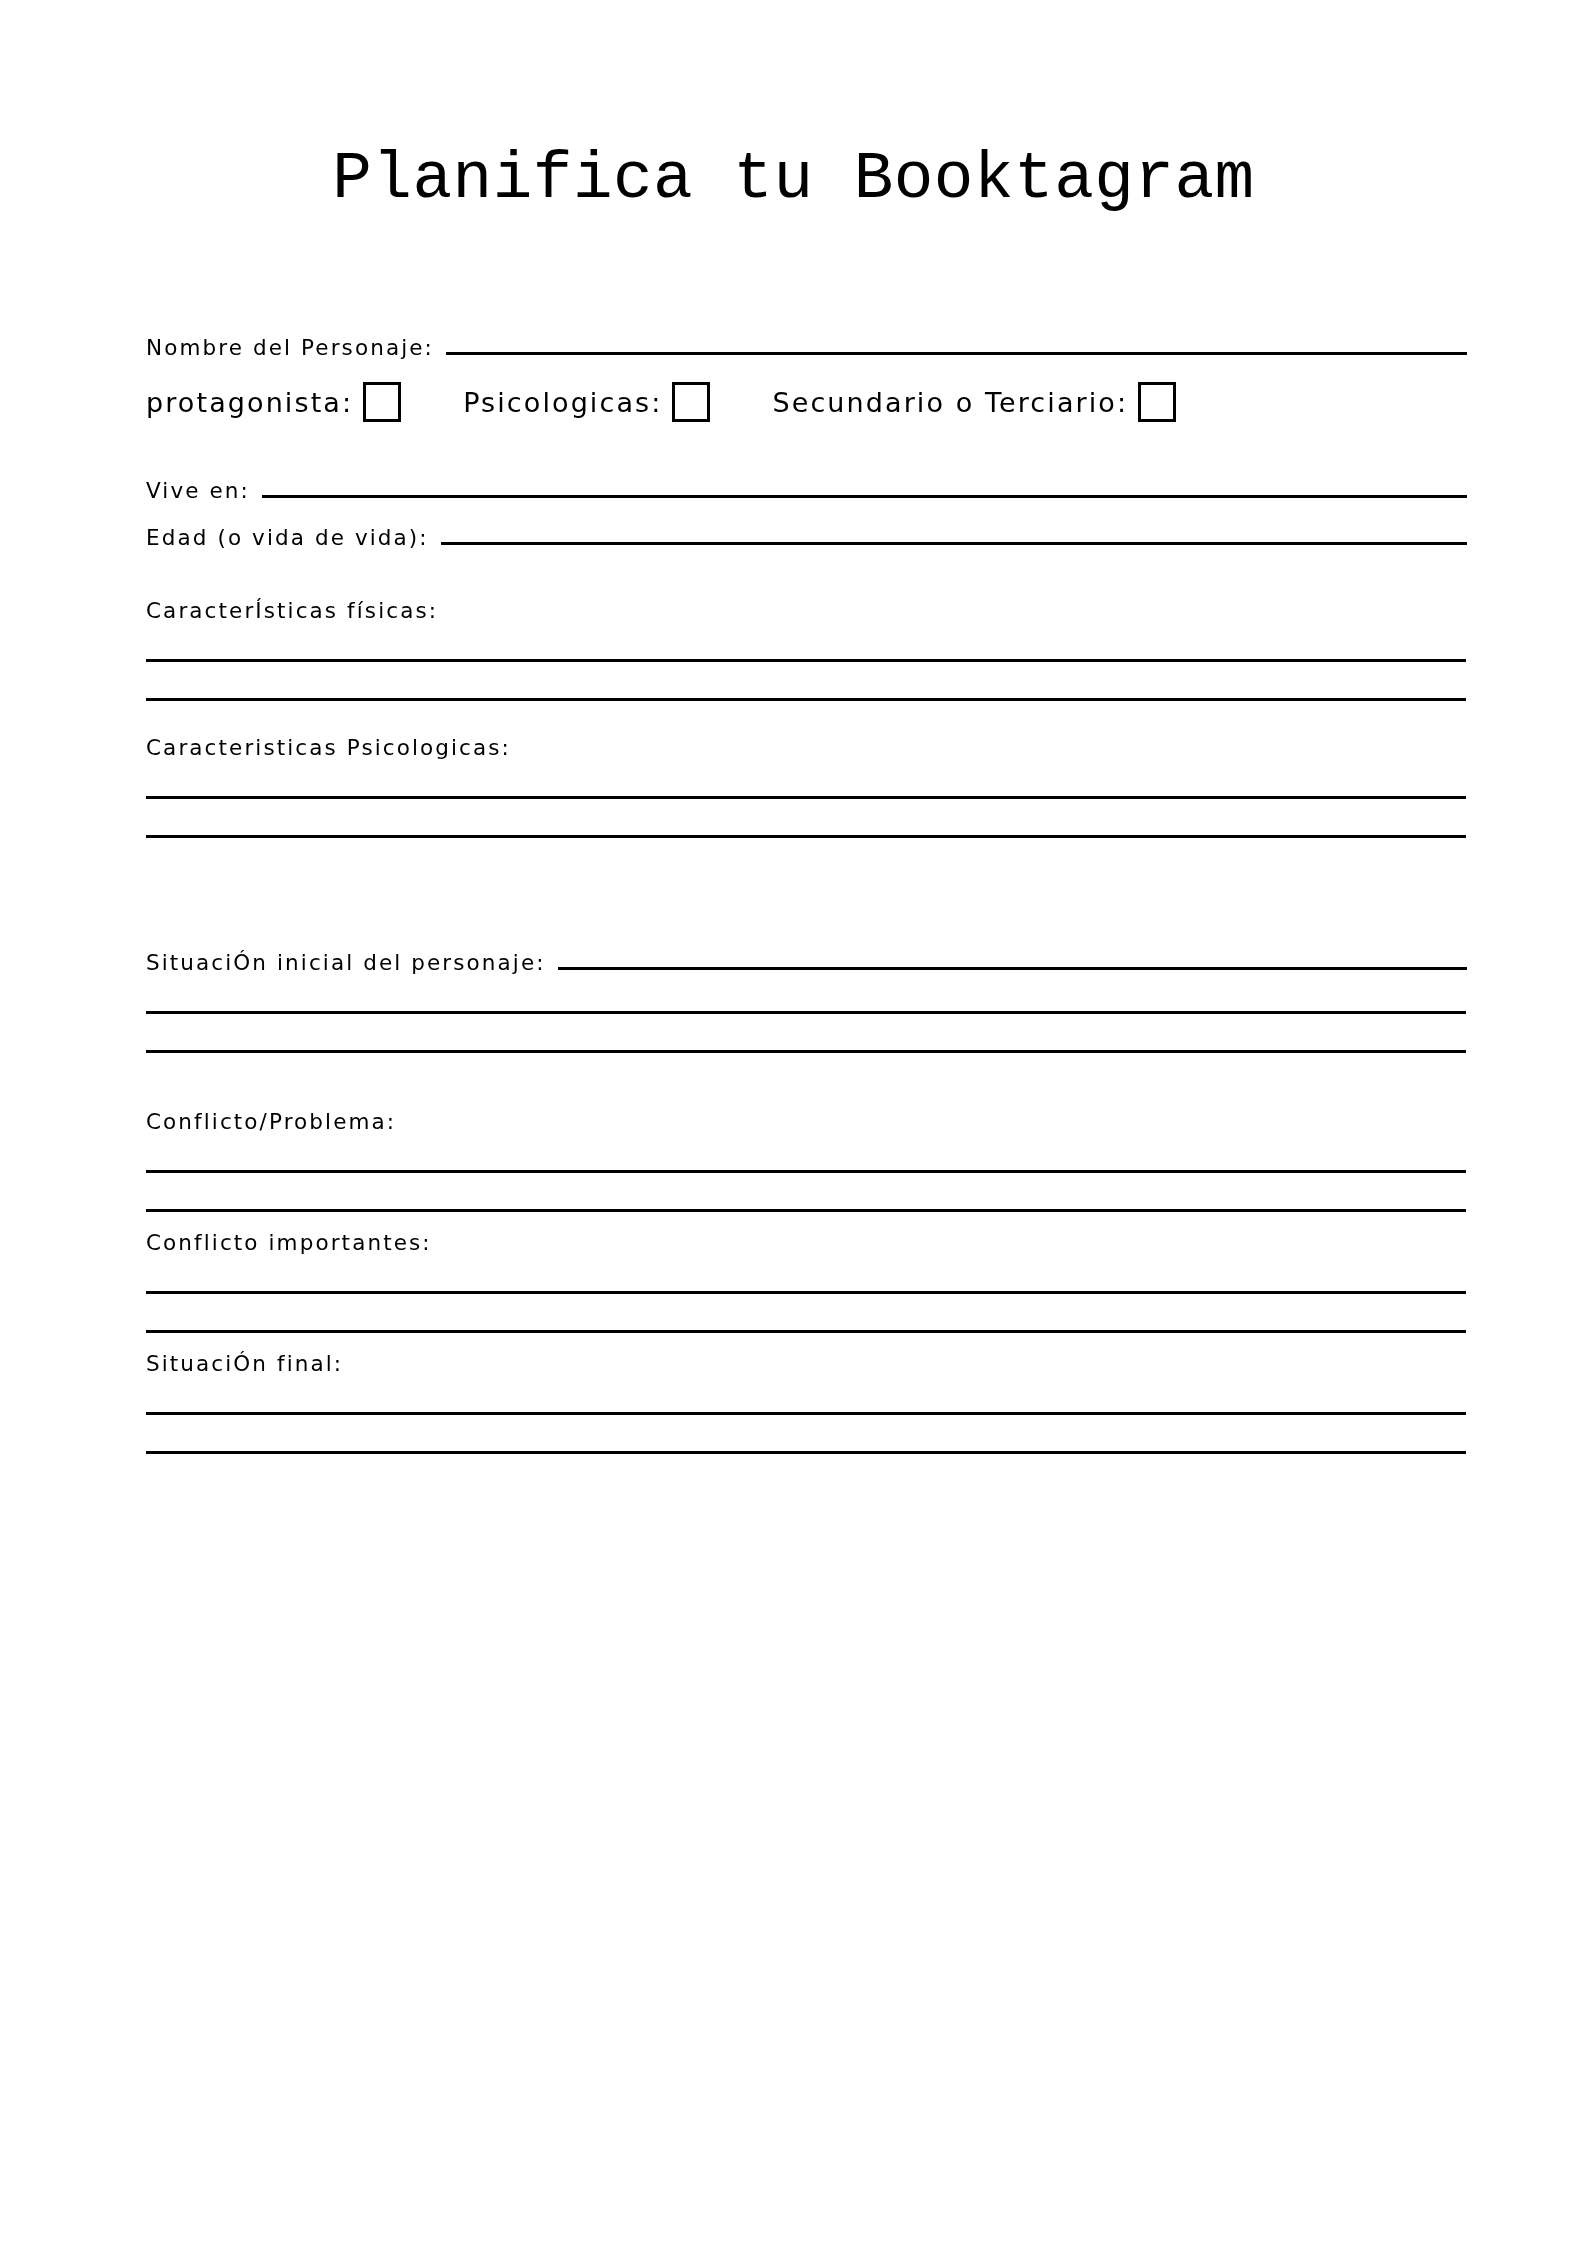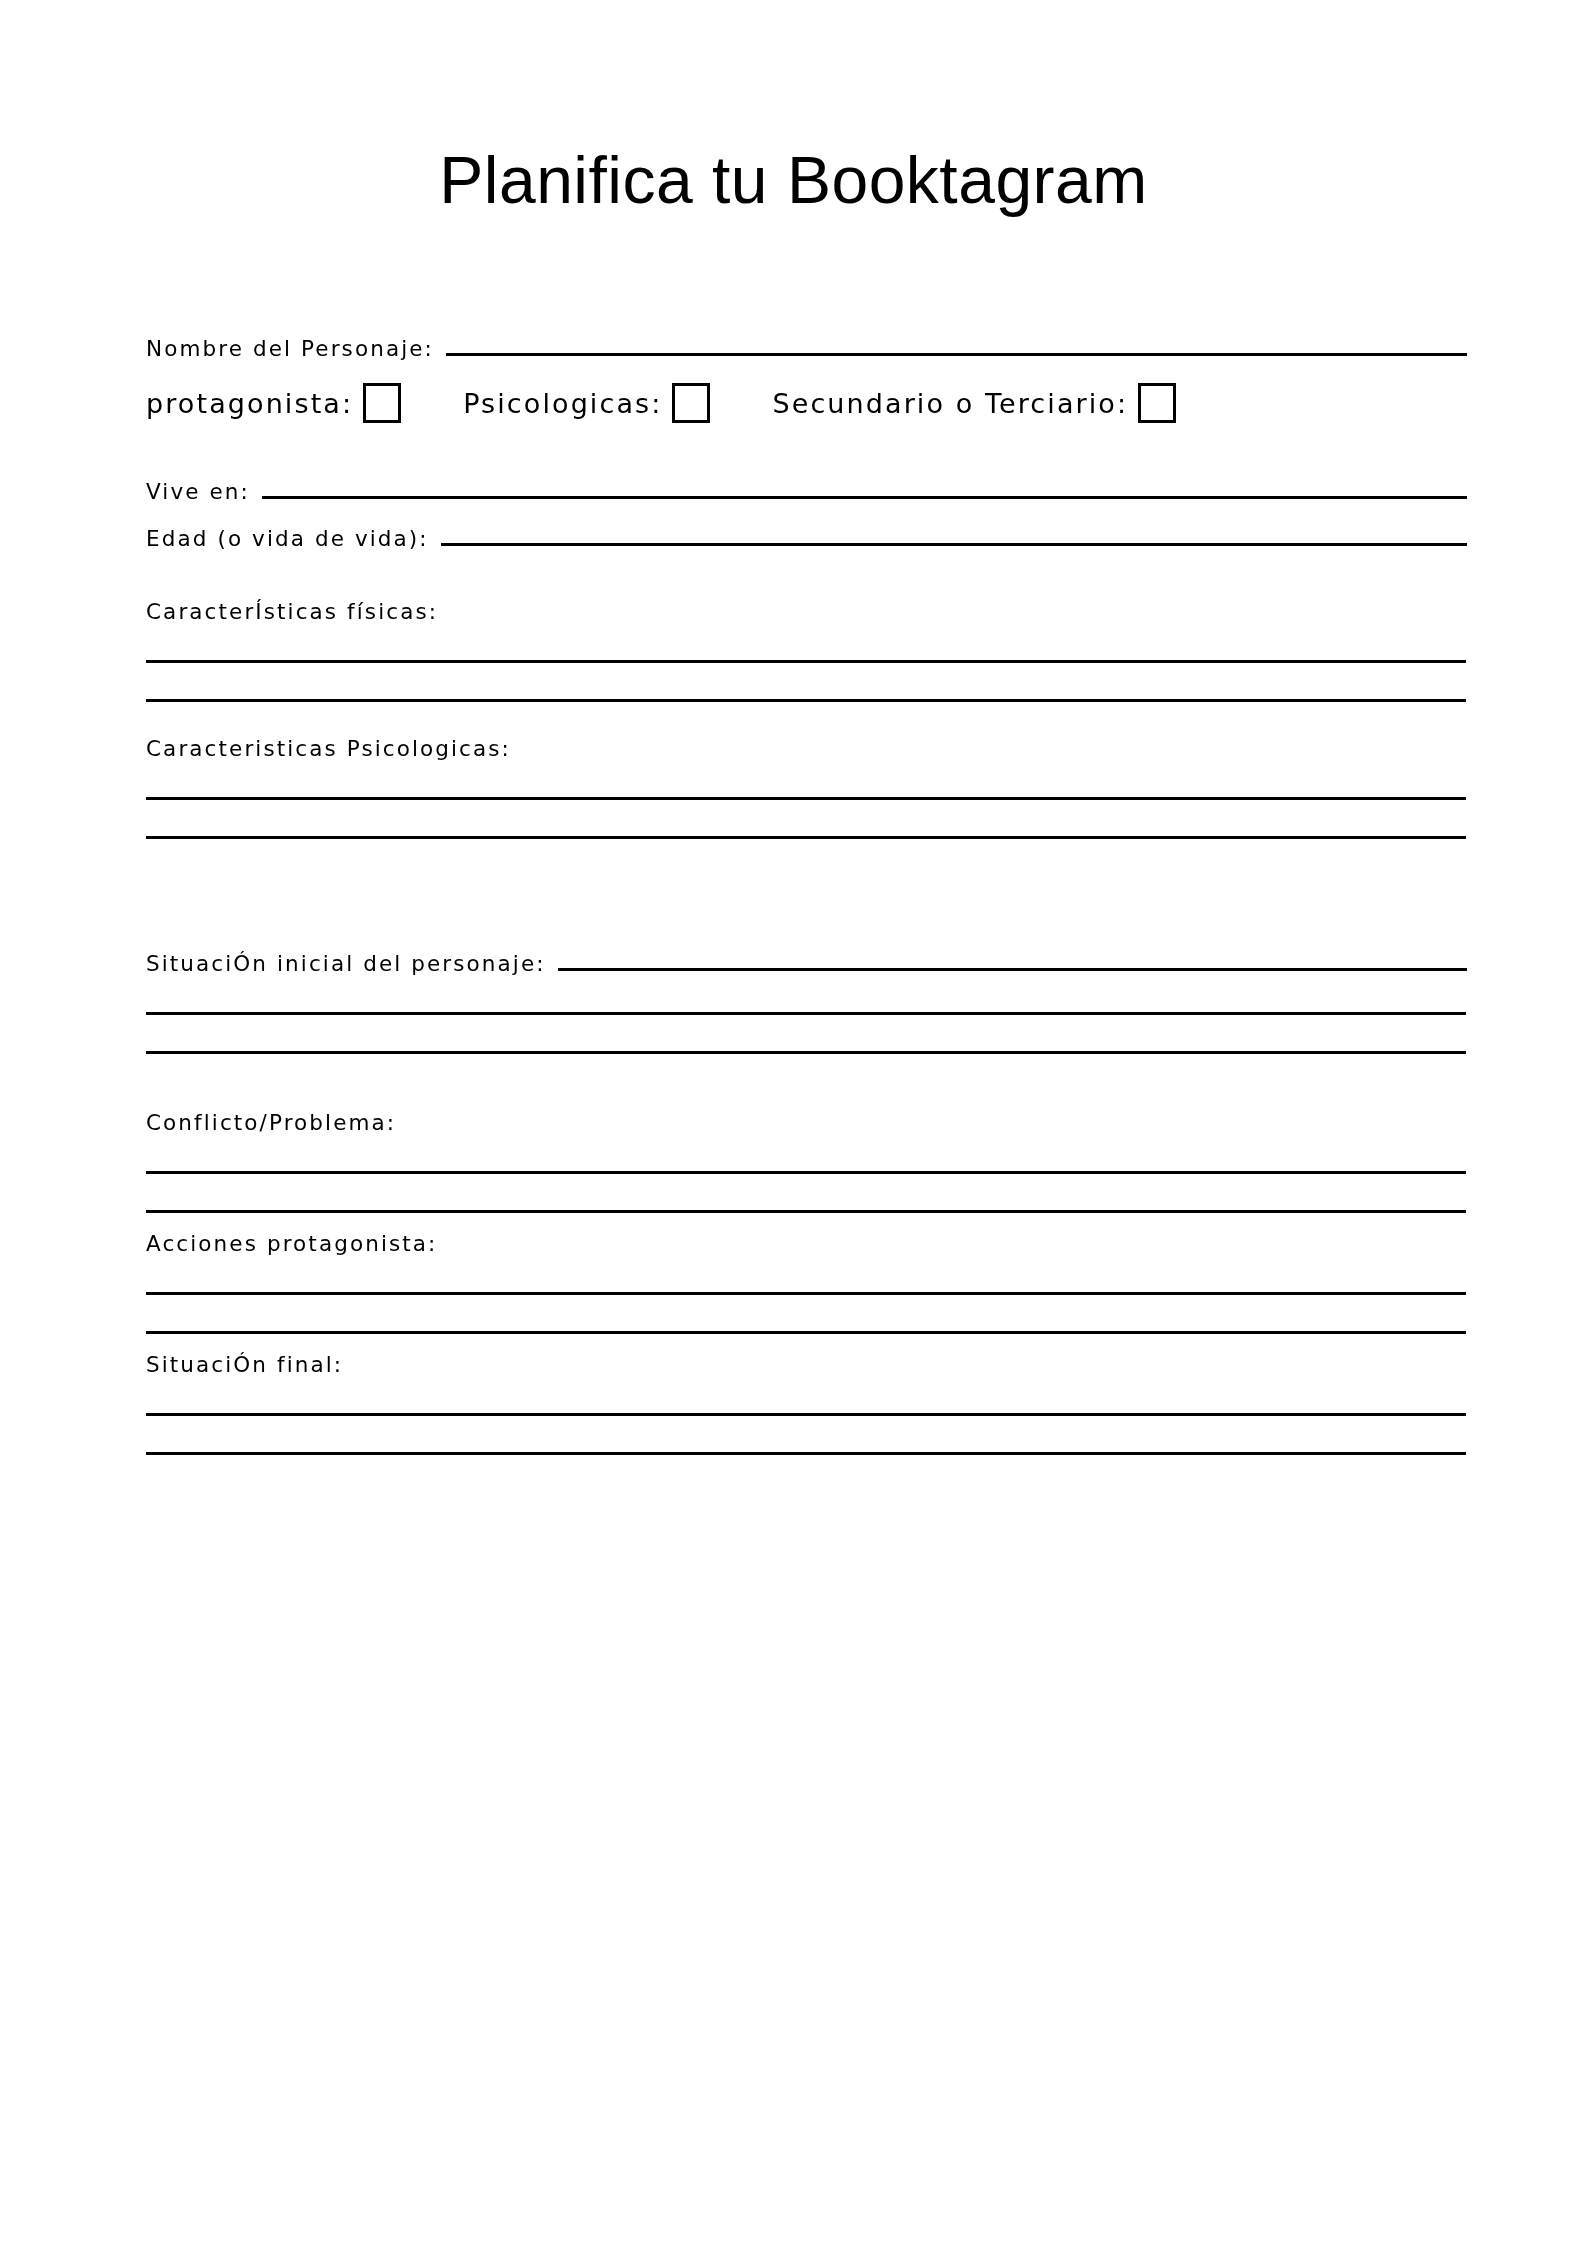--- a/index.html
+++ b/index.html
@@ -22,21 +22,21 @@
     padding: 0;
     position: relative;
   }
   .title {
     text-align: center;
     font-size: 66px;
     font-weight: 400;
     letter-spacing: 0.5px;
     margin-top: 142px;
     margin-bottom: 0;
-    font-family: Liberation Sans, sans-serif;
+    font-family: Liberation Mono, monospace;
   }
   .content {
     margin-left: 146px;
     margin-right: 120px;
     margin-top: 118px;
   }
   .label {
     font-size: 21.5px;
     letter-spacing: 2.1px;
     font-family: "DejaVu Sans", sans-serif;
@@ -185,21 +185,21 @@
       <div class="label label-line">Conflicto/Problema:</div>
       <div class="answer-lines">
         <div class="rule"></div>
         <div class="rule"></div>
       </div>
     </div>
 
     <div class="spacer-18"></div>
 
     <div class="block">
-      <div class="label label-line">Acciones protagonista:</div>
+      <div class="label label-line">Conflicto importantes:</div>
       <div class="answer-lines">
         <div class="rule"></div>
         <div class="rule"></div>
       </div>
     </div>
 
     <div class="spacer-18"></div>
 
     <div class="block">
       <div class="label label-line">SituaciÓn final:</div>

